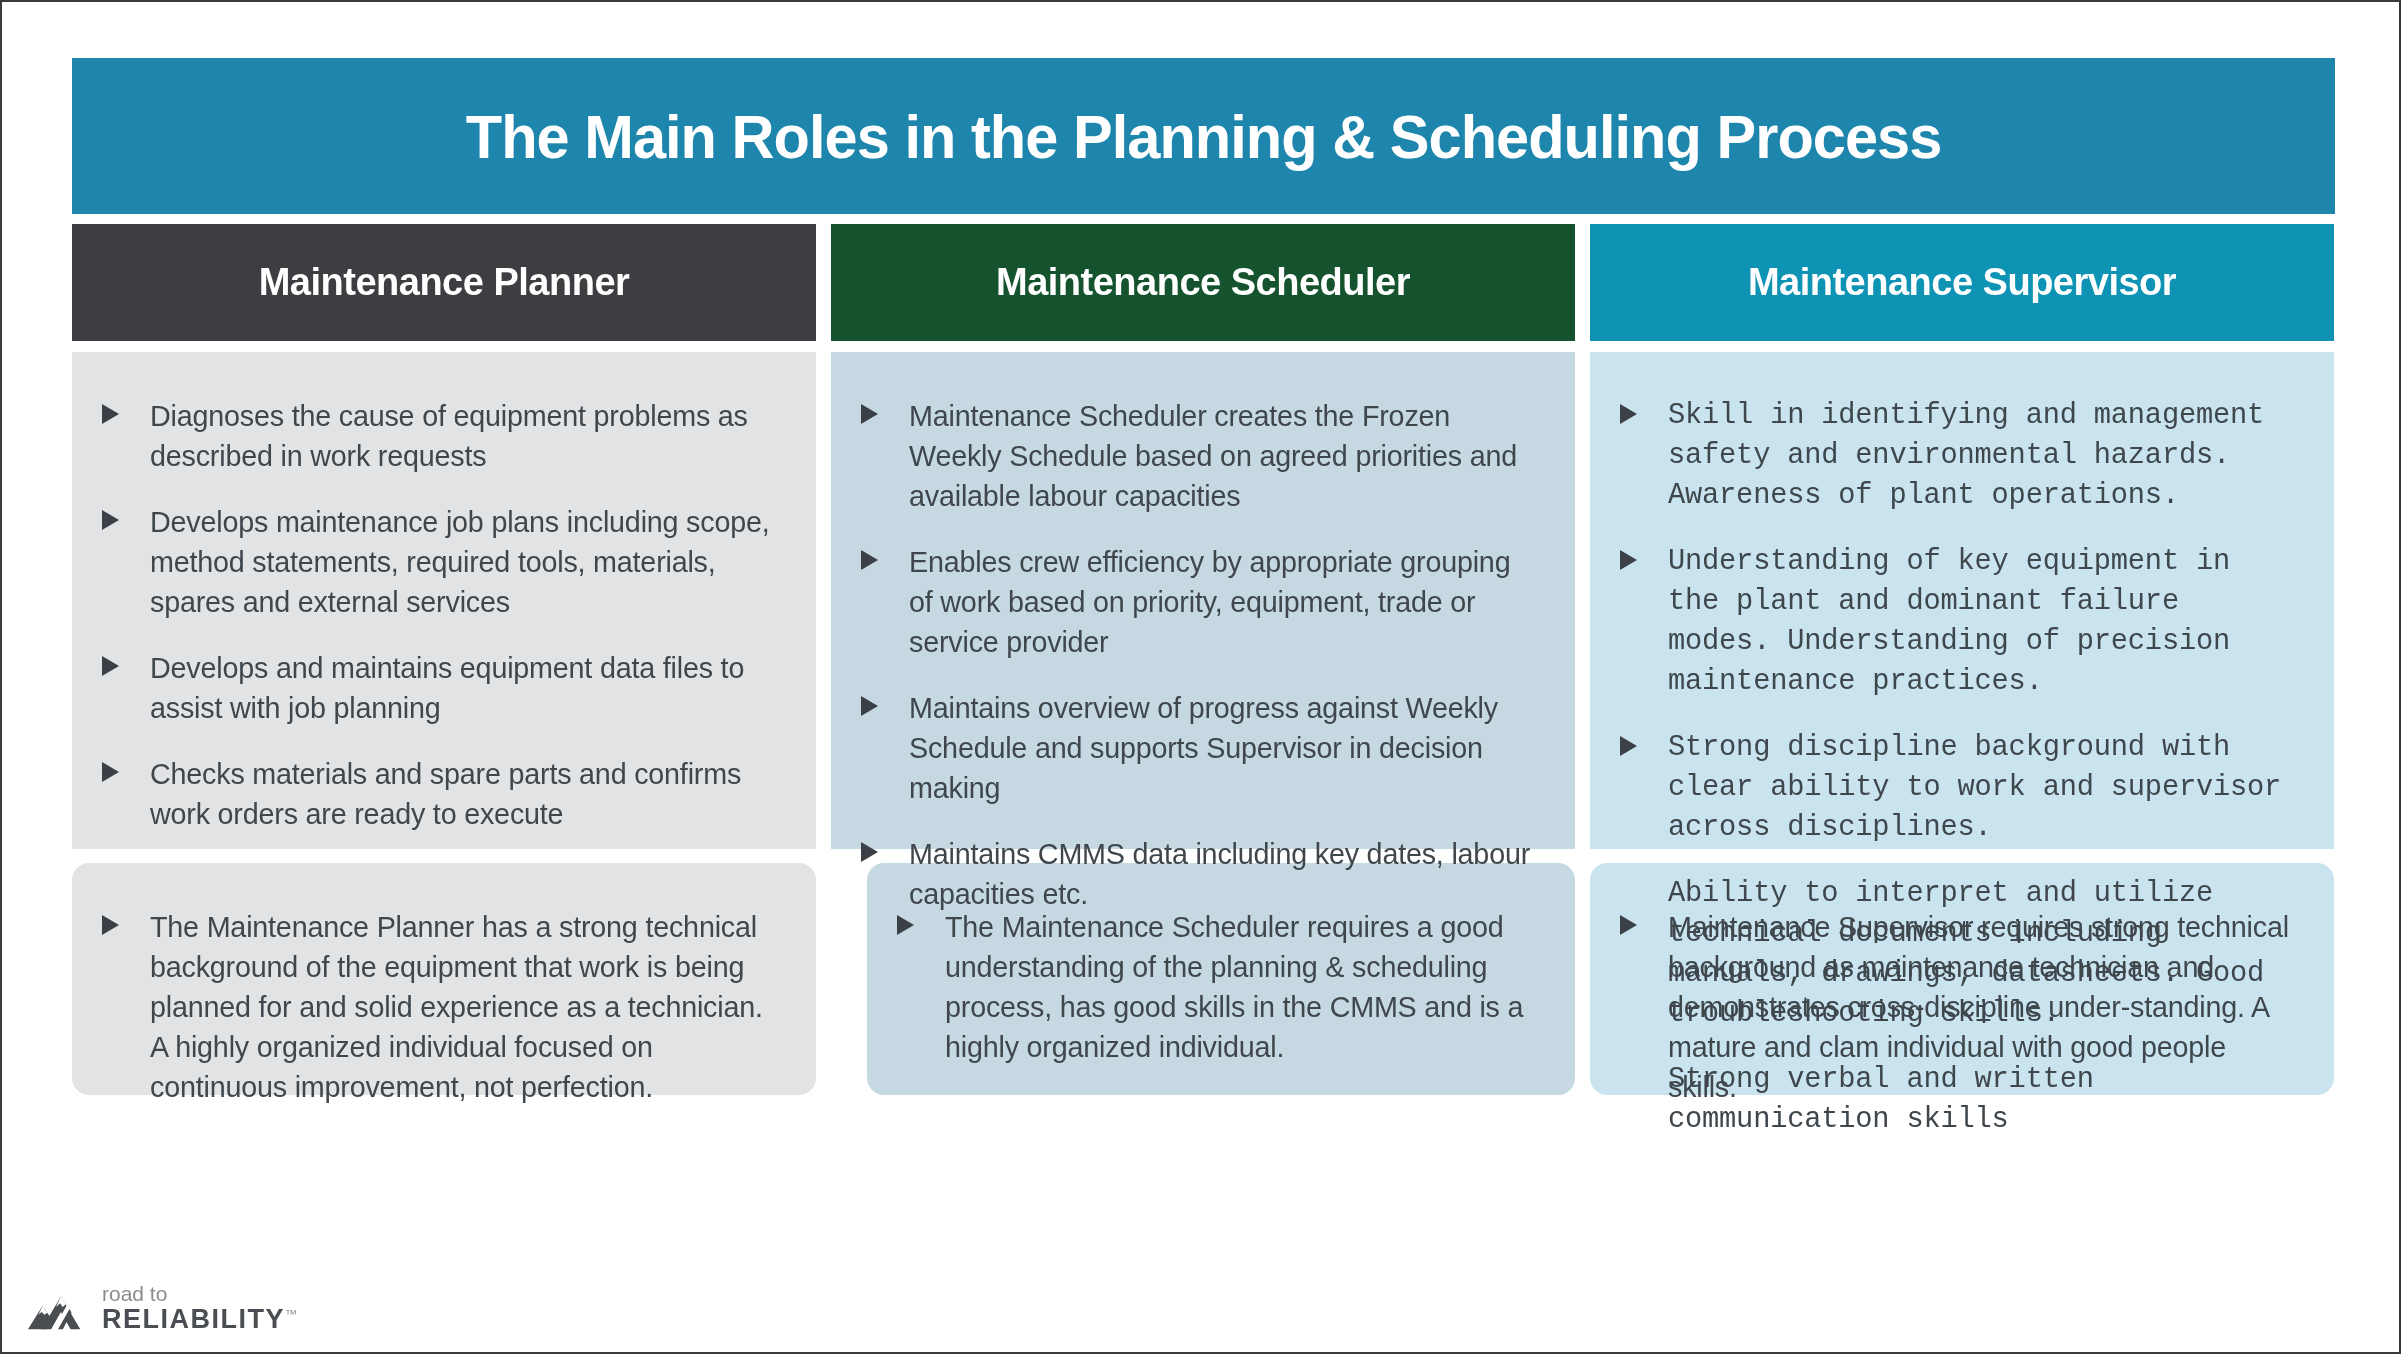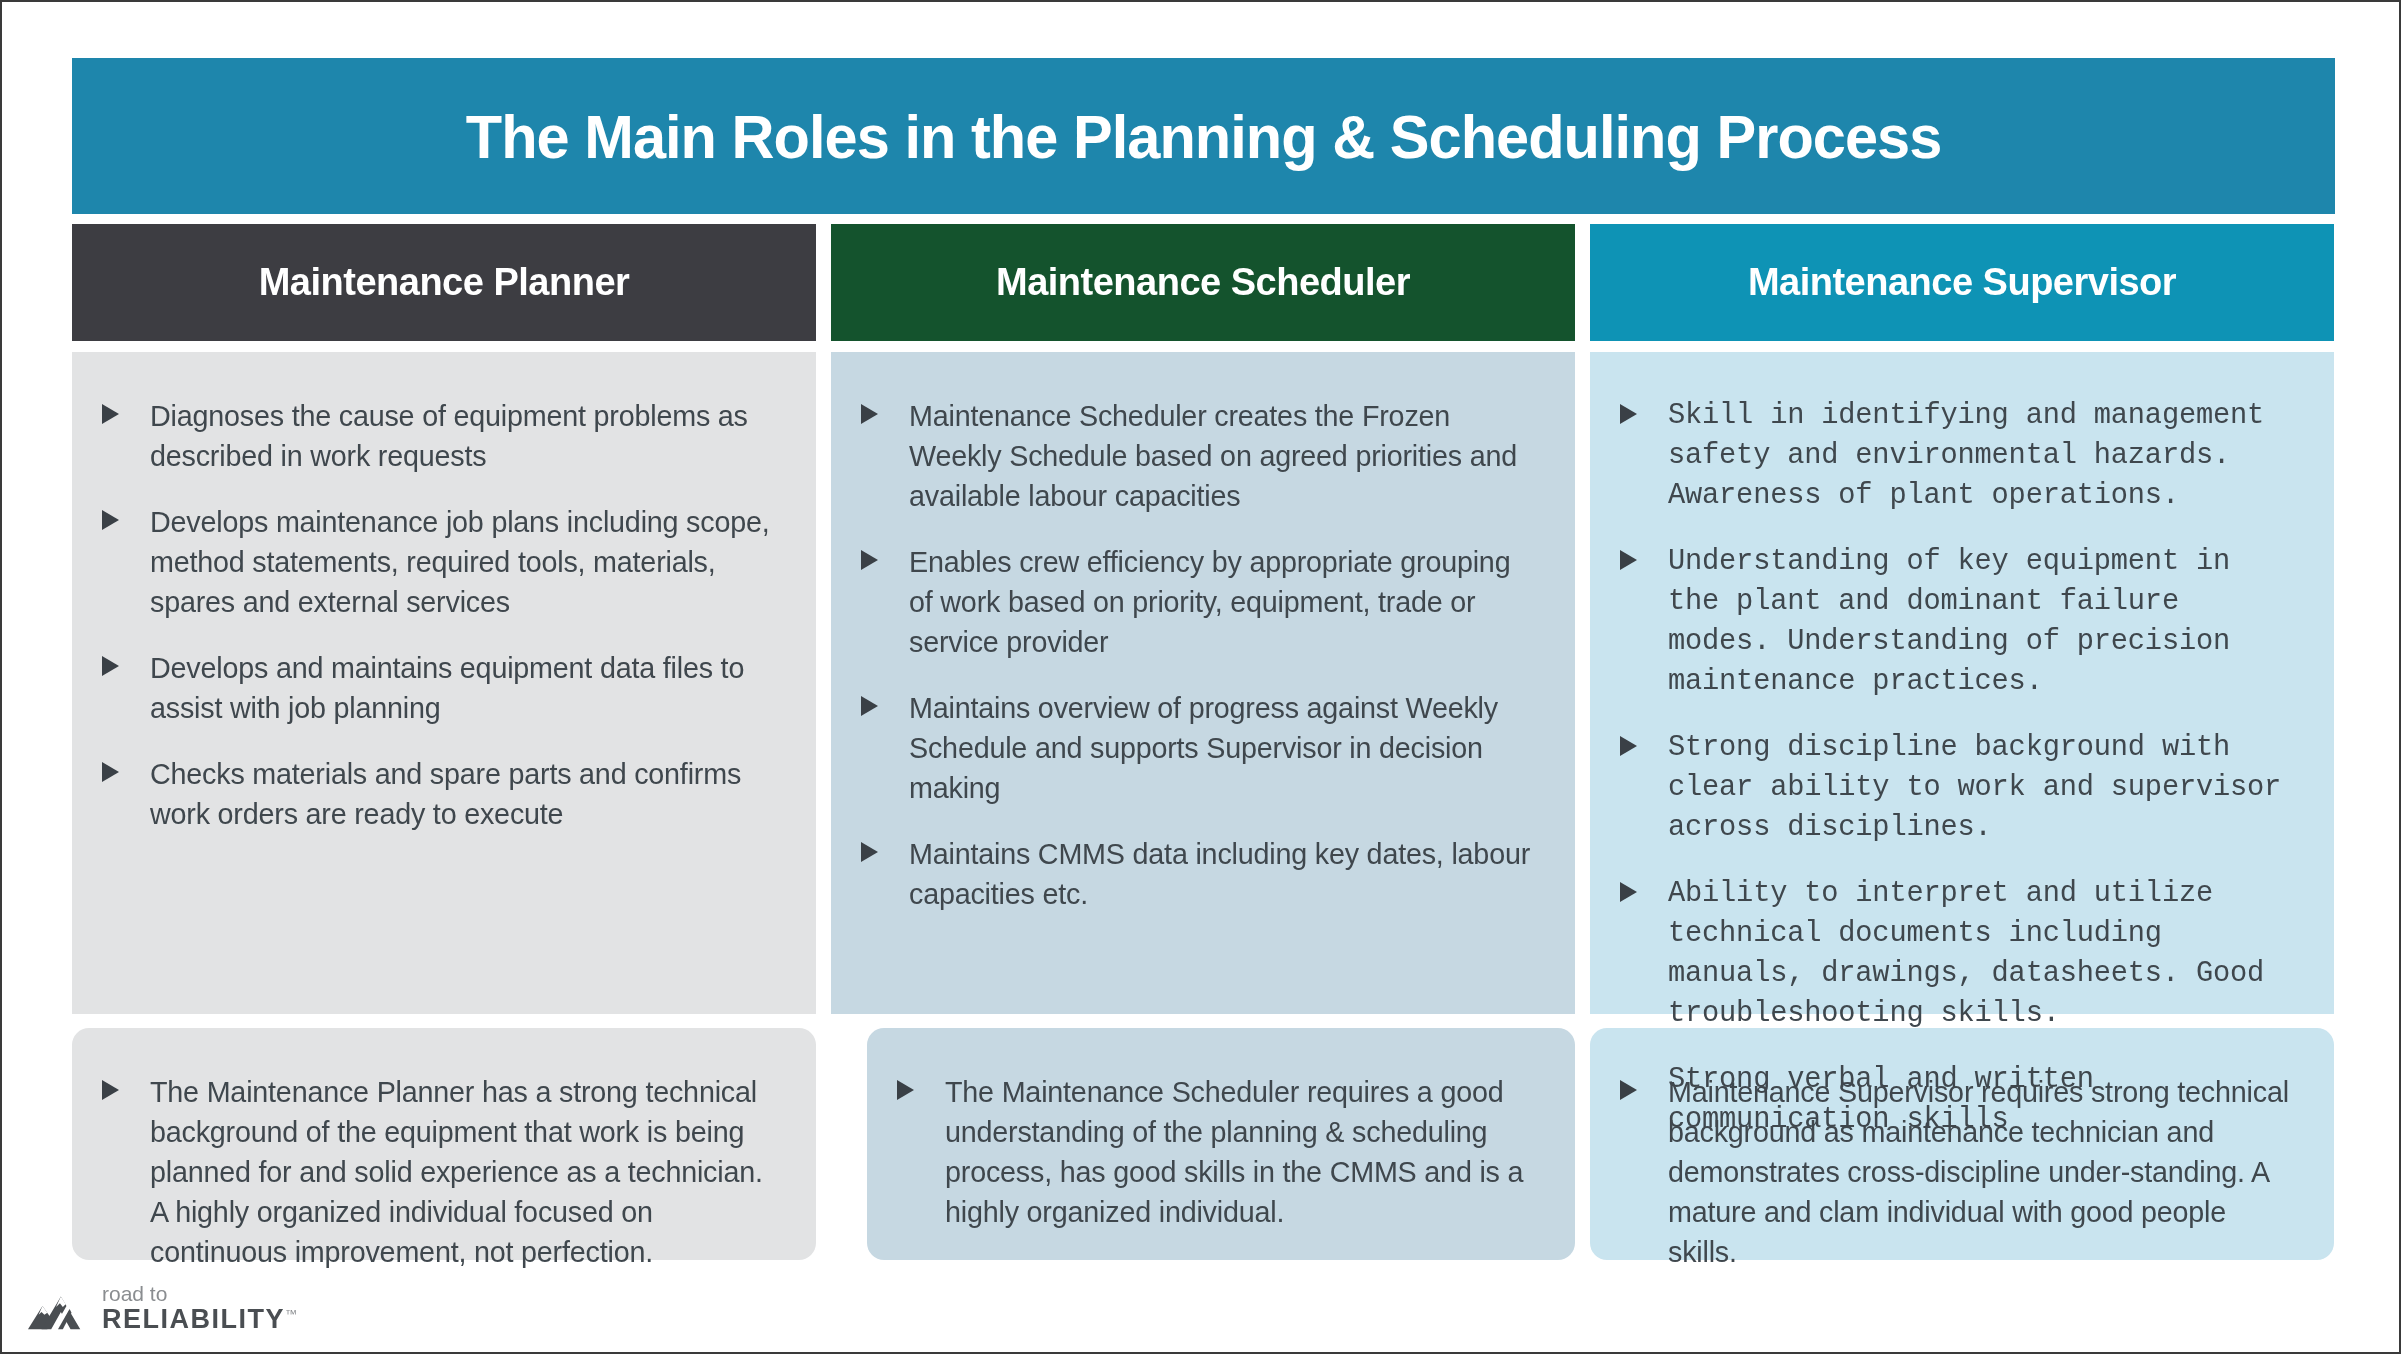--- a/index.html
+++ b/index.html
@@ -19,21 +19,21 @@
     transform:scaleX(0.96); white-space:nowrap;
   }
   .grid { display:flex; gap:15px; margin-top:10px; }
   .col { width:744px; display:flex; flex-direction:column; }
   .col-header {
     height:117px; display:flex; align-items:center; justify-content:center;
     color:#ffffff; font-size:38px; font-weight:bold; letter-spacing:-0.5px;
   }
   ul.bullet-list { list-style:none; }
   .col-body {
-    margin-top:11px; height:662px; padding:44px 34px 0 22px;
+    margin-top:11px; height:497px; padding:44px 34px 0 22px;
   }
   .col-summary {
     margin-top:14px; height:232px; padding:44px 30px 0 22px;border-radius:17px;
   }
   .bullet-item { display:flex; align-items:flex-start; }
   .bullet-item + .bullet-item { margin-top:26px; }
   .marker {
     flex:0 0 48px; width:0; height:0; margin-top:8px; margin-left:8px;
     border-left:17px solid var(--bullet,#3a4046);
     border-top:10px solid transparent;

